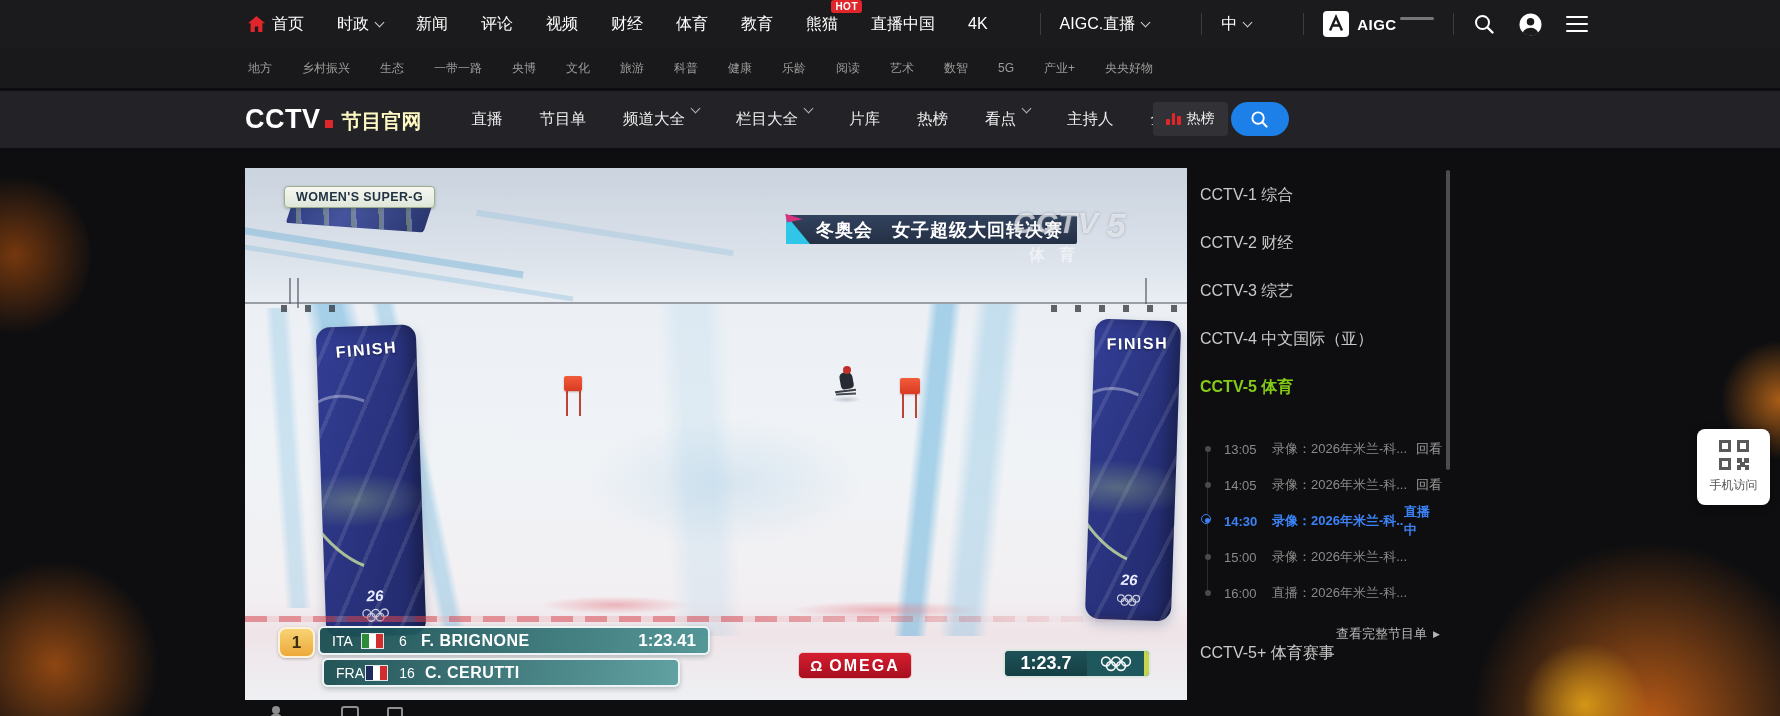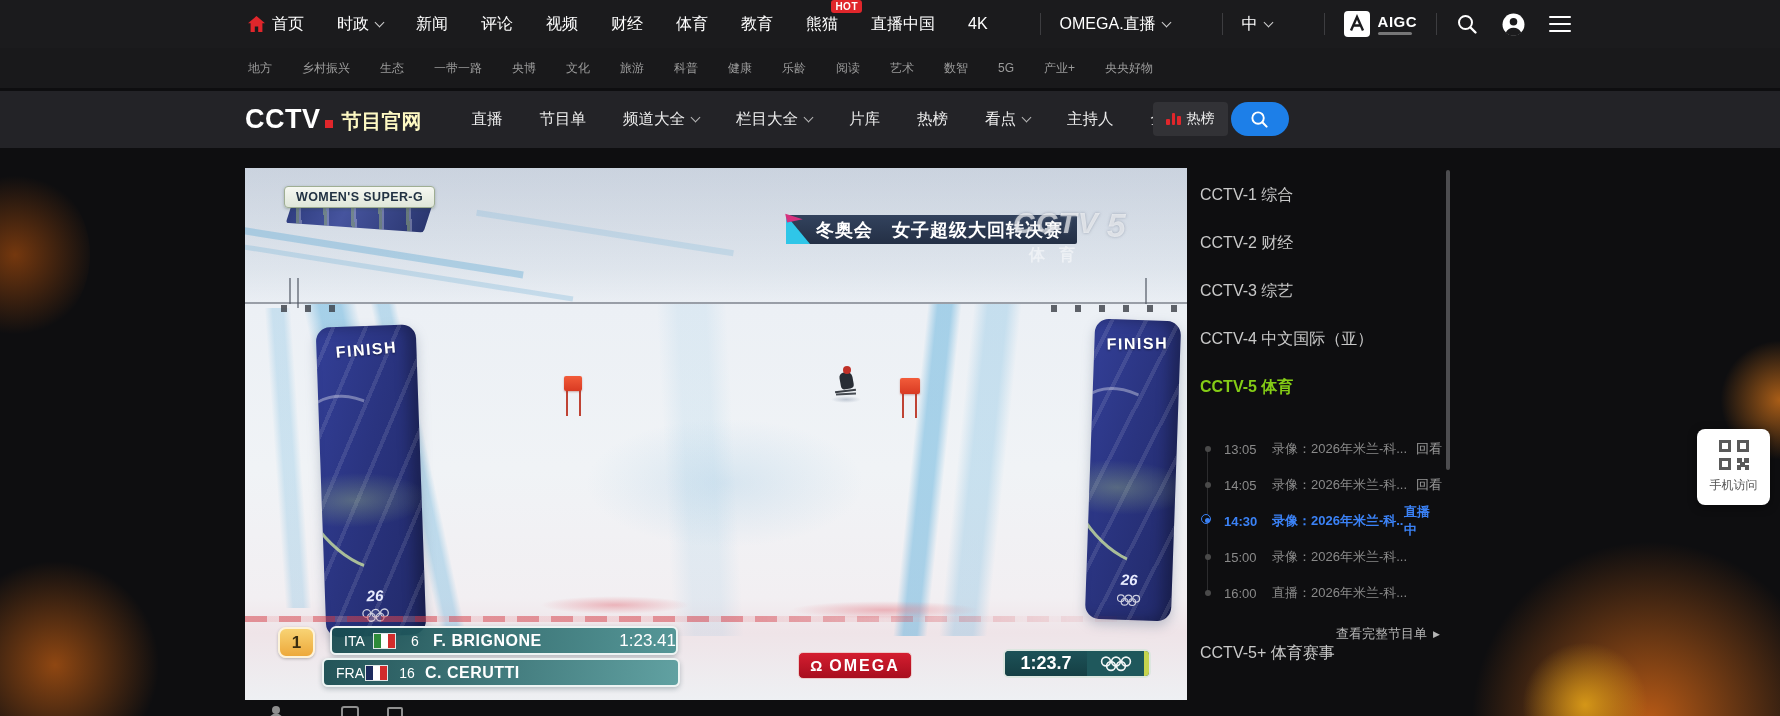--- a/index.html
+++ b/index.html
@@ -14,39 +14,39 @@
   .blob-r2{left:1470px;top:540px;width:360px;height:360px;background:radial-gradient(circle,rgba(192,94,22,.95),rgba(140,62,12,0) 70%);}
   .blob-r3{left:1520px;top:640px;width:130px;height:130px;background:radial-gradient(circle,rgba(222,160,24,.9),rgba(222,160,24,0) 68%);}
 
   
   .row1{position:relative;z-index:5;height:48px;background:#1b1b1d;display:flex;align-items:center;padding:0 335px 0 248px;}
   .tn-item{position:relative;display:flex;align-items:center;gap:7px;color:#fff;font-size:16px;margin-right:33px;cursor:pointer;white-space:nowrap;}
   .caret{display:inline-block;width:7px;height:7px;border-right:1.6px solid #cfcfcf;border-bottom:1.6px solid #cfcfcf;transform:rotate(45deg);margin-top:-4px;}
   .hot-badge{position:absolute;top:-14px;right:-24px;background:#e0262b;color:#fff;font-size:10px;font-weight:bold;padding:1px 4px;border-radius:3px;letter-spacing:.5px;}
   .tn-sep{width:1px;height:22px;background:#3d3d40;margin:0 19px;flex:none;}
   .aigc{display:flex;align-items:center;gap:8px;cursor:pointer;}
-  .aigc-txt{display:flex;flex-direction:column;gap:3px;}
+  .aigc-txt{display:flex;flex-direction:row;gap:3px;}
   .aigc-label{color:#fff;font-weight:bold;font-size:15px;letter-spacing:.5px;line-height:1;}
   .aigc-sub{width:34px;height:3px;background:rgba(255,255,255,.4);border-radius:2px;}
   .tn-icons{margin-left:auto;display:flex;align-items:center;gap:24px;}
   .icon-btn{cursor:pointer;display:flex;align-items:center;justify-content:center;}
   .burger{display:flex;flex-direction:column;gap:4.5px;}
   .burger span{display:block;width:22px;height:2.6px;background:#fff;border-radius:1px;}
 
   
   .row2{position:relative;z-index:5;height:40px;background:#19191b;display:flex;align-items:center;padding-left:248px;}
   .sn-item{color:#9b9b9b;font-size:12px;margin-right:30px;cursor:pointer;white-space:nowrap;}
 
   
   .row3{position:relative;z-index:5;height:57px;margin-top:3px;background:#232327;display:flex;align-items:center;padding-left:245px;}
   .logo{display:flex;align-items:baseline;margin-right:50px;cursor:pointer;}
   .logo-cctv{color:#fff;font-size:27px;font-weight:bold;letter-spacing:.5px;}
   .logo-dot{display:inline-block;width:8px;height:8px;background:#e0262b;margin:0 9px 0 4px;}
   .logo-suffix{color:#fef9c3;font-size:20px;font-weight:bold;}
-  .pn-item{display:flex;align-items:center;gap:7px;color:#ececec;font-size:15.5px;margin-right:37px;cursor:pointer;white-space:nowrap;}
+  .pn-item{display:flex;align-items:flex-start;gap:7px;color:#ececec;font-size:15.5px;margin-right:37px;cursor:pointer;white-space:nowrap;}
   .pn-item .caret{border-color:#b5b5b5;}
   .searchbar{position:absolute;left:1153px;top:11px;height:34px;display:flex;align-items:center;}
   .search-zone{display:flex;align-items:center;height:34px;background:#323236;border-radius:4px;}
   .search-input{width:182px;height:34px;background:transparent;border:none;outline:none;color:#ddd;font-size:14px;padding:0 12px;font-family:"Liberation Sans",sans-serif;}
   .search-input::placeholder{color:#8a8a8a;}
   .hot-zone{display:flex;align-items:center;gap:6px;padding:0 13px;color:#e8e8e8;font-size:14px;cursor:pointer;}
   .bars{display:inline-flex;align-items:flex-end;gap:2px;}
   .bars i{display:block;width:3.5px;background:#e0262b;border-radius:1px;}
   .bars i:nth-child(1){height:6px}.bars i:nth-child(2){height:12px}.bars i:nth-child(3){height:9px}
   .search-btn{width:58px;height:34px;margin-left:3px;border:none;border-radius:17px;background:#1d7fe8;display:flex;align-items:center;justify-content:center;cursor:pointer;}
@@ -112,30 +112,30 @@
 
   .watermark{position:absolute;left:768px;top:38px;z-index:4;color:rgba(255,255,255,.62);pointer-events:none;}
   .wm-row{display:flex;align-items:flex-start;font-weight:bold;text-shadow:0 0 3px rgba(110,120,140,.55);}
   .wm-cctv{font-size:30px;font-style:italic;letter-spacing:1px;}
   .wm-5{font-size:34px;margin-left:8px;font-style:italic;}
   .wm-sub{margin:0 0 0 16px;font-size:16px;letter-spacing:14px;color:rgba(255,255,255,.5);font-weight:bold;}
 
   .lb{position:absolute;left:33px;top:458px;z-index:5;}
   .lb-rank{position:absolute;left:0;top:1px;width:37px;height:31px;background:linear-gradient(180deg,#f8d374,#eda93b);border:2px solid #fdf3da;border-radius:8px;color:#3a2d10;font-size:17px;font-weight:bold;display:flex;align-items:center;justify-content:center;box-shadow:0 1px 3px rgba(0,0,0,.25);}
   .lb-row{display:flex;align-items:center;border:2px solid #edf4f3;border-radius:6px;color:#fff;height:29px;box-shadow:0 2px 5px rgba(40,70,80,.3);}
-  .lb-row1{margin-left:52px;width:348px;background:linear-gradient(90deg,rgba(23,75,79,.94),rgba(64,140,140,.88));}
+  .lb-row1{margin-left:40px;width:392px;background:linear-gradient(90deg,rgba(23,75,79,.94),rgba(64,140,140,.88));}
   .lb-row2{margin-left:44px;width:358px;margin-top:3px;background:linear-gradient(90deg,rgba(23,75,79,.94),rgba(72,148,148,.85));}
   .lb-country{padding-left:12px;font-size:14px;width:42px;}
   .flag{width:21px;height:14px;outline:1px solid rgba(255,255,255,.85);display:flex;margin:0 8px 0 0;flex:none;}
   .flag i{flex:1;display:block;}
   .fl-ita i:nth-child(1){background:#2e8b3a}.fl-ita i:nth-child(2){background:#fff}.fl-ita i:nth-child(3){background:#d22c2c}
   .fl-fra i:nth-child(1){background:#1c2a5e}.fl-fra i:nth-child(2){background:#fff}.fl-fra i:nth-child(3){background:#d22c2c}
   .lb-bib{width:24px;text-align:center;font-size:14px;}
   .lb-name{font-size:16px;font-weight:bold;margin-left:6px;letter-spacing:.5px;}
-  .lb-time{margin-left:auto;font-size:17px;font-weight:normal;}
+  .lb-time{margin-left:auto;padding-right:12px;font-size:17px;font-weight:bold;}
 
   .omega{position:absolute;left:553px;top:484px;z-index:5;width:114px;height:27px;background:linear-gradient(180deg,#d41e30,#a80e1e);border:1.5px solid #ecc9c9;border-radius:5px;display:flex;align-items:center;justify-content:center;gap:7px;color:#fff;}
   .omega-sym{font-size:15px;font-weight:bold;}
   .omega-txt{font-size:16px;font-weight:bold;letter-spacing:2px;}
 
   .timer{position:absolute;left:758px;top:481px;z-index:5;width:148px;height:29px;border:2px solid #dde6e0;border-radius:6px;display:flex;overflow:hidden;background:#17474c;}
   .timer-val{width:82px;display:flex;align-items:center;justify-content:center;color:#fff;font-weight:bold;font-size:18px;background:linear-gradient(180deg,#1d5258,#153f44);}
   .timer-rings{flex:1;display:flex;align-items:center;justify-content:center;background:#1f585c;}
   .timer-stripe{width:5px;background:#c6d44e;flex:none;}
 
@@ -213,21 +213,21 @@
       <b class="hot-badge">HOT</b>
     </a>
   <a class="tn-item">
       <span>直播中国</span>
     </a>
   <a class="tn-item">
       <span>4K</span>
     </a>
   <i class="tn-sep"></i>
   <a class="tn-item">
-      <span>OMEGA.直播</span>
+      <span>AIGC.直播</span>
       <i class="caret"></i>
     </a>
   <i class="tn-sep"></i>
   <a class="tn-item">
       <span>中</span>
       <i class="caret"></i>
     </a>
   <i class="tn-sep"></i>
   <a class="aigc">
     <svg width="26" height="26" viewBox="0 0 26 26">

